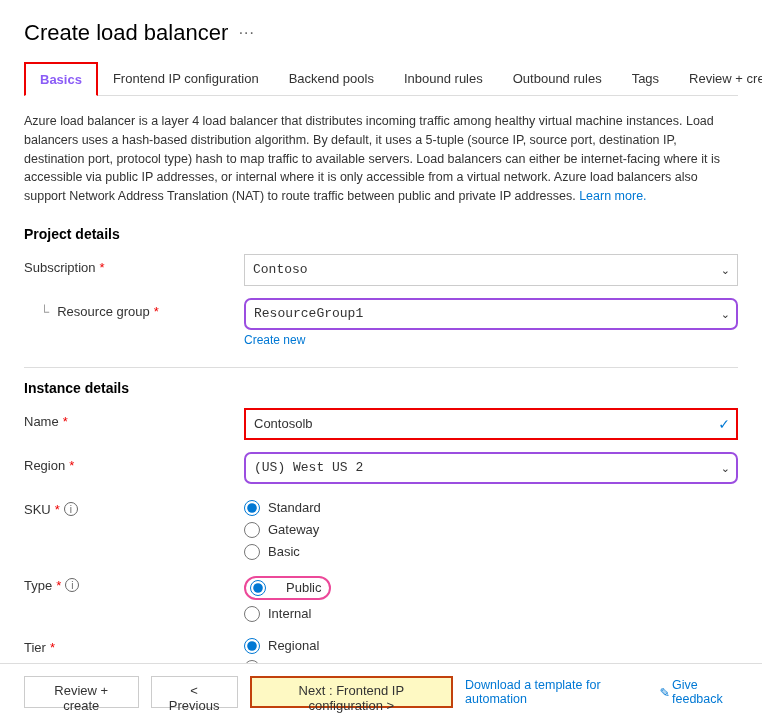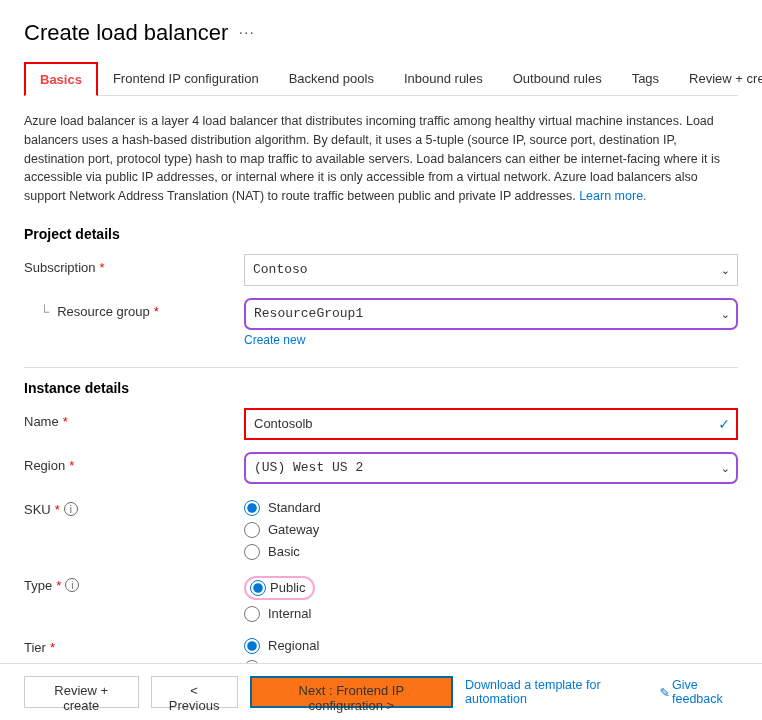--- a/index.html
+++ b/index.html
@@ -48,21 +48,21 @@
       color: #333;
       cursor: pointer;
       border: 1px solid transparent;
       margin-bottom: -1px;
       white-space: nowrap;
     }
     .tab.active {
       border: 2px solid #e00;
       border-bottom: 1px solid #fff;
       font-weight: 600;
-      color: #ef4444;
+      color: #8b5cf6;
     }
     .description-box {
       font-size: 12.5px;
       color: #333;
       line-height: 1.5;
       margin-bottom: 20px;
     }
     .description-box a {
       color: #0078d4;
       text-decoration: none;
@@ -214,22 +214,22 @@
     .btn {
       padding: 6px 16px;
       font-size: 13px;
       cursor: pointer;
       border: 1px solid #ccc;
       background: #fff;
       color: #333;
       height: 32px;
     }
     .btn-primary {
-      background: #f97316;
-      border: 2px solid #0369a1;
+      background: #fef9c3;
+      border: 2px solid #c2410c;
       color: #333;
       font-weight: 500;
       padding: 5px 16px;
     }
     .footer-links {
       margin-left: auto;
       display: flex;
       align-items: center;
       gap: 24px;
     }
@@ -246,26 +246,26 @@
       display: flex;
       align-items: center;
       gap: 2px;
     }
     .divider-line {
       border: none;
       border-top: 1px solid #ddd;
       margin-bottom: 12px;
     }
     .radio-outlined-wrapper {
-      border: 2px solid #f9a8d4;
+      border: 2px solid #ec4899;
       border-radius: 20px;
       padding: 2px 8px 2px 4px;
       display: inline-flex;
       align-items: center;
-      gap: 4px;
+      gap: 20px;
     }
   </style>
 </head>
 <body>
 
 <div class="page-container">
   <div class="main-content">
 
     <div class="page-title">
       <span>Create load balancer</span>

